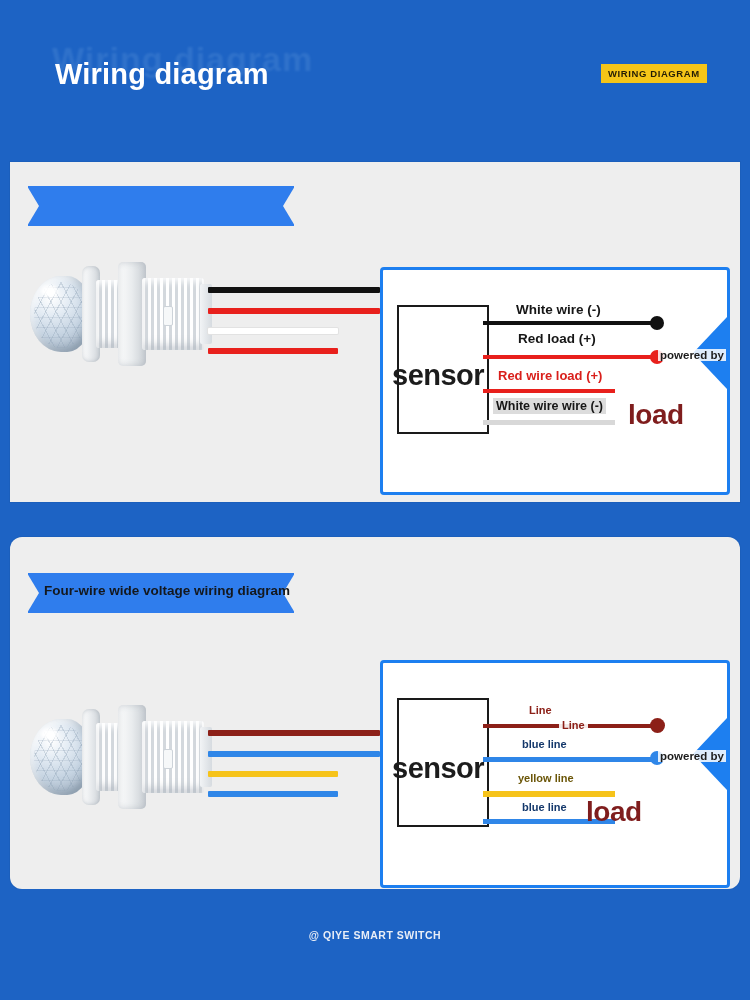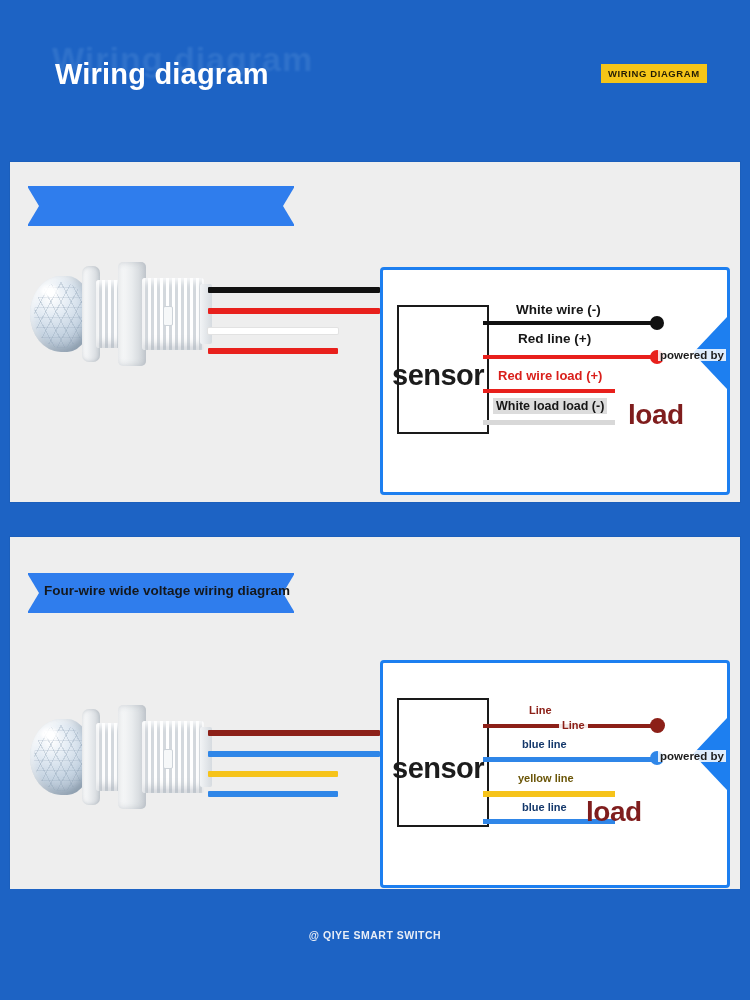--- a/index.html
+++ b/index.html
@@ -35,21 +35,21 @@
     padding:4px 7px 4px 7px;white-space:nowrap;
   }
 
   
   .panel{
     position:absolute;left:10px;width:730px;
     background:#eeeeee;
     box-shadow:0 0 0 1px rgba(0,0,0,.04);
   }
   #panel-1{top:162px;height:340px;}
-  #panel-2{top:537px;height:352px;}
+  #panel-2{top:537px;height:352px;border-radius:12px;}
 
   .section-tag{
     position:absolute;left:18px;
     height:40px;width:266px;
     background:#2f7ded;
   }
   .section-tag::before{
     content:"";position:absolute;left:-1px;top:0;width:12px;height:40px;
     background:#eeeeee;
     clip-path:polygon(0 0, 100% 50%, 0 100%);
@@ -199,27 +199,27 @@
 
     <div class="sensor-box" style="left:14px;top:35px;width:88px;height:125px;"></div>
     <div class="sensor-label" style="left:9px;top:89px;">sensor</div>
 
     <div class="dline" style="left:100px;top:51px;width:176px;height:4px;background:#111111;"></div>
     <div class="dot" style="left:267px;top:46px;width:14px;height:14px;background:#111111;"></div>
     <div class="wlabel" style="left:130px;top:32px;font-size:13.5px;color:#161616;background:rgba(255,255,255,.88);padding:0 3px;">White wire (-)</div>
 
     <div class="dline" style="left:100px;top:85px;width:176px;height:4px;background:#e8201c;"></div>
     <div class="dot" style="left:267px;top:80px;width:14px;height:14px;background:#e8201c;"></div>
-    <div class="wlabel" style="left:132px;top:61px;font-size:13.5px;color:#161616;background:rgba(255,255,255,.88);padding:0 3px;">Red line (+)</div>
+    <div class="wlabel" style="left:132px;top:61px;font-size:13.5px;color:#161616;background:rgba(255,255,255,.88);padding:0 3px;">Red load (+)</div>
 
     <div class="dline" style="left:100px;top:119px;width:132px;height:4px;background:#e8201c;"></div>
     <div class="wlabel" style="left:112px;top:98px;font-size:13px;color:#d91f1b;background:rgba(255,255,255,.88);padding:0 3px;">Red wire load (+)</div>
 
     <div class="dline" style="left:100px;top:150px;width:132px;height:5px;background:#d8d8d8;"></div>
-    <div class="wlabel" style="left:110px;top:128px;font-size:12.5px;color:#161616;background:rgba(216,216,216,.9);padding:1px 3px;">White load load (-)</div>
+    <div class="wlabel" style="left:110px;top:128px;font-size:12.5px;color:#161616;background:rgba(216,216,216,.9);padding:1px 3px;">White wire wire (-)</div>
 
     <div class="load-label" style="left:245px;top:129px;">load</div>
 
     <div class="chevron" style="left:310px;top:47px;width:34px;height:72px;"></div>
     <div class="powered-label" style="left:275px;top:79px;background:rgba(255,255,255,.85);padding:0 2px;">powered by</div>
   </div>
 </div>
 
 <div class="panel" id="panel-2">
 

